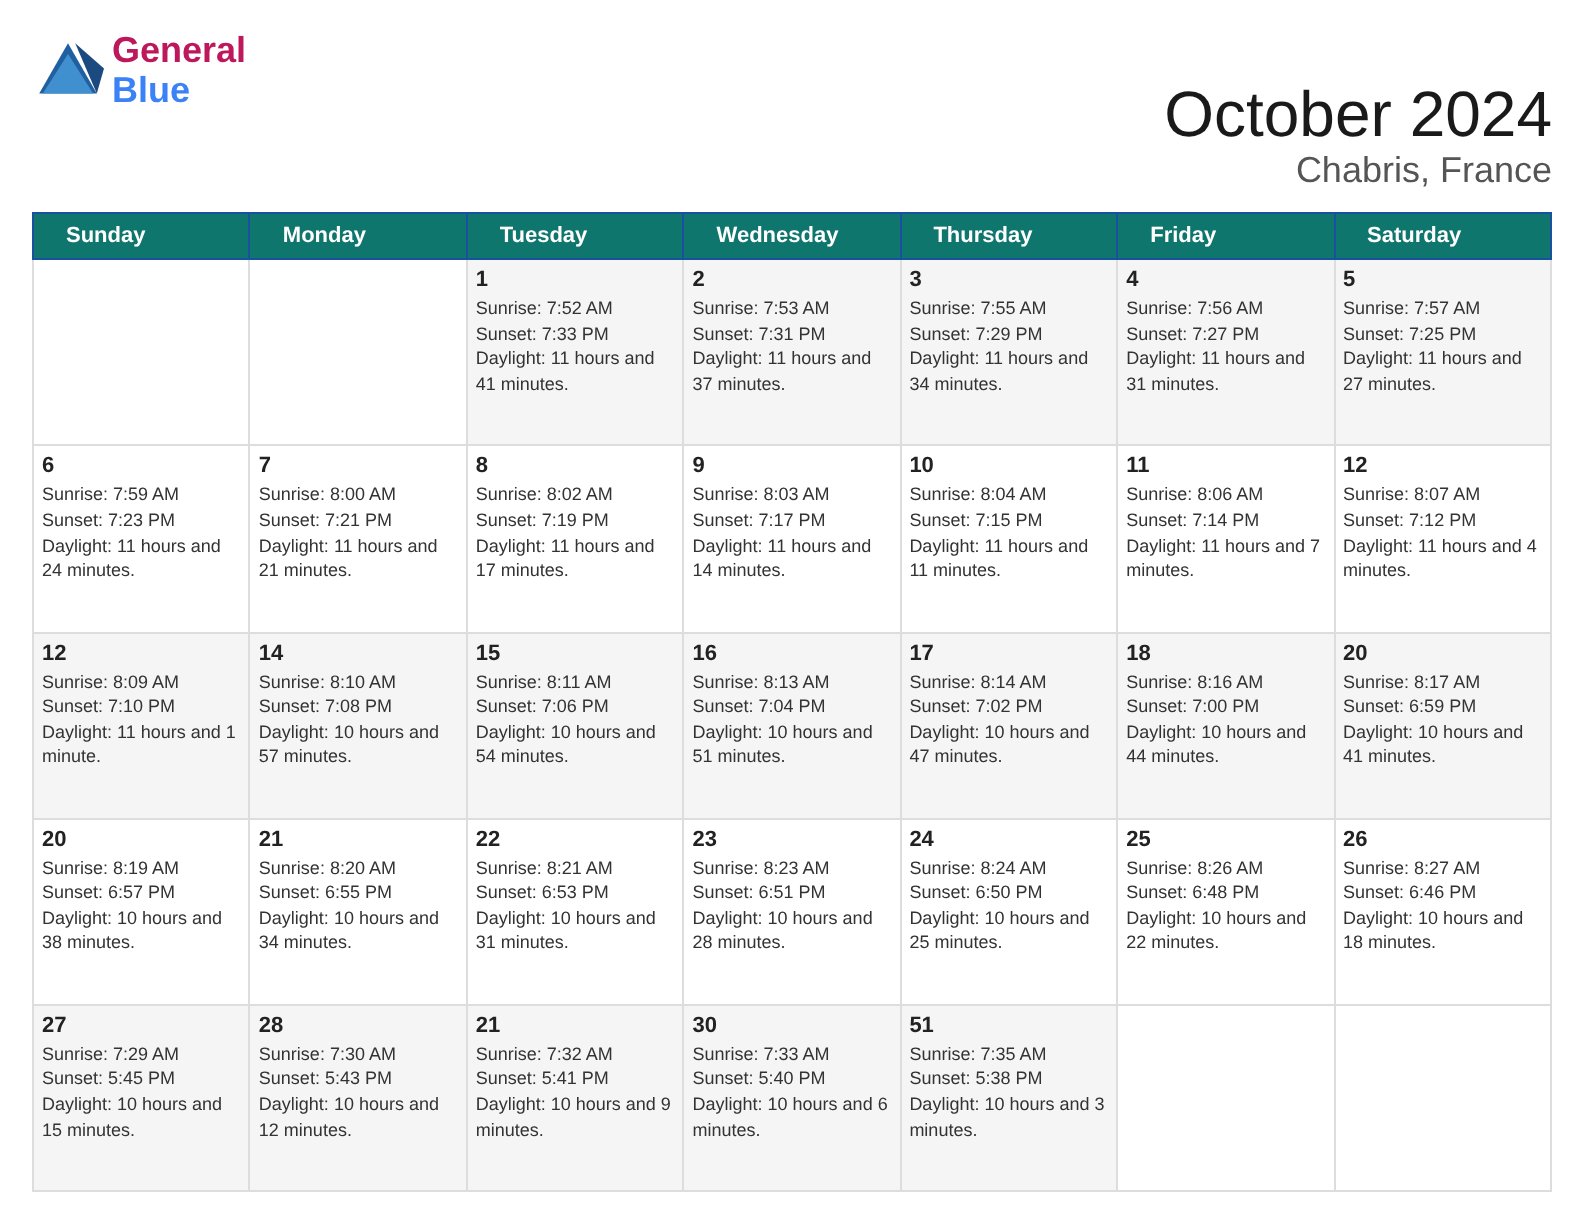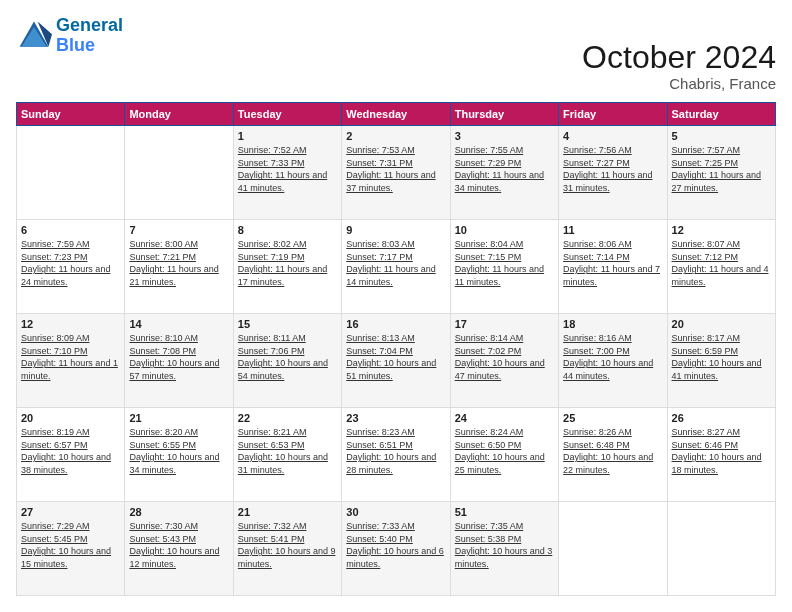--- a/index.html
+++ b/index.html
@@ -28,56 +28,56 @@
       align-items: center;
       gap: 4px;
     }
     .logo-text {
       font-size: 18px;
       font-weight: bold;
       color: #1a1a1a;
       line-height: 1.1;
     }
     .logo-text span {
-      color: #0369a1;
+      color: #be185d;
     }
     .logo-icon {
       width: 36px;
       height: 36px;
     }
     .title-block {
       text-align: right;
       margin-top: 24px;
     }
     .month-title {
       font-size: 32px;
       font-weight: 300;
       color: #1a1a1a;
       line-height: 1.1;
     }
     .location {
-      font-size: 15px;
+      font-size: 18px;
       color: #555;
     }
     .calendar {
       flex: 1;
       display: flex;
       flex-direction: column;
     }
     table {
       width: 100%;
       border-collapse: collapse;
       flex: 1;
     }
     thead th {
-      background-color: #be185d;
+      background-color: #0f766e;
       color: #fff;
       font-size: 11px;
       font-weight: bold;
-      padding: 5px 4px;
+      padding: 5px 16px;
       text-align: left;
       border: 1px solid #1a50a0;
     }
     tbody tr {
       background: #fff;
     }
     tbody tr:nth-child(odd) {
       background: #f5f5f5;
     }
     tbody td {
@@ -93,21 +93,20 @@
       font-size: 11px;
       font-weight: bold;
       color: #222;
       display: block;
       margin-bottom: 2px;
     }
     .day-info {
       font-size: 9px;
       line-height: 1.4;
       color: #333;
-      text-decoration: underline;
     }
     .empty-cell {
       background: #fff;
     }
   </style>
 </head>
 <body>
 
 <div class="page">
   <div class="header">

